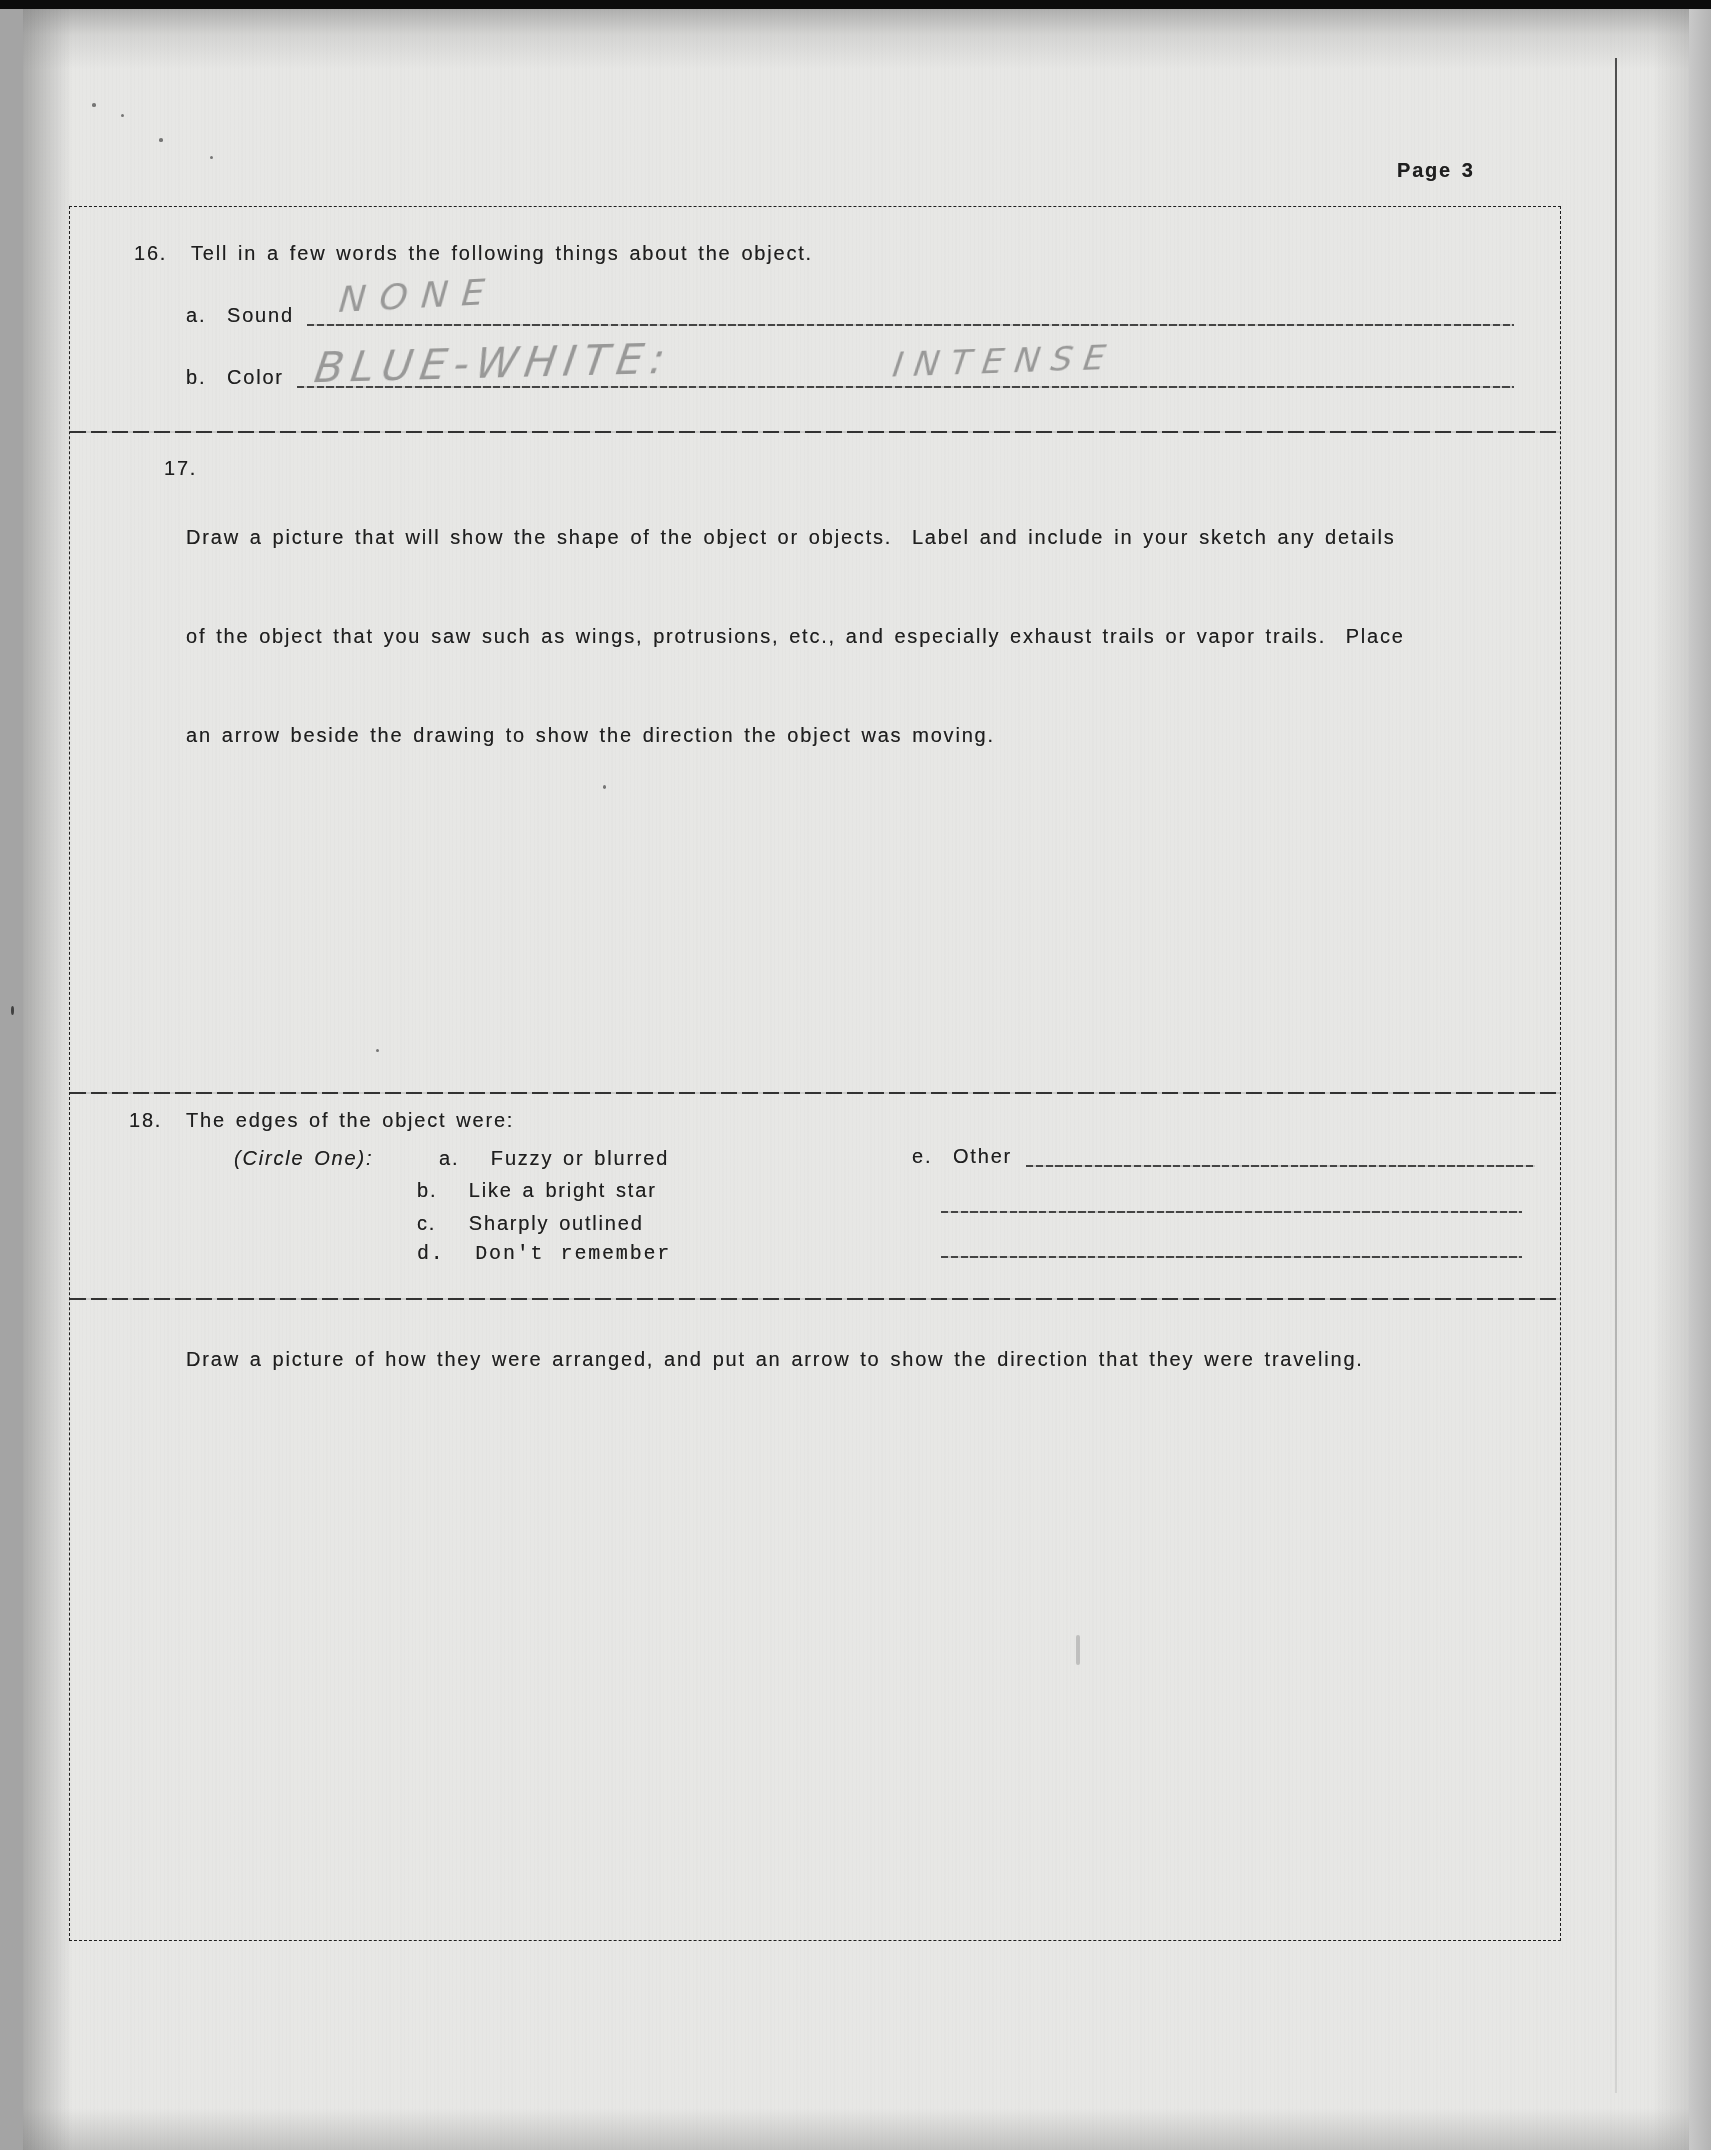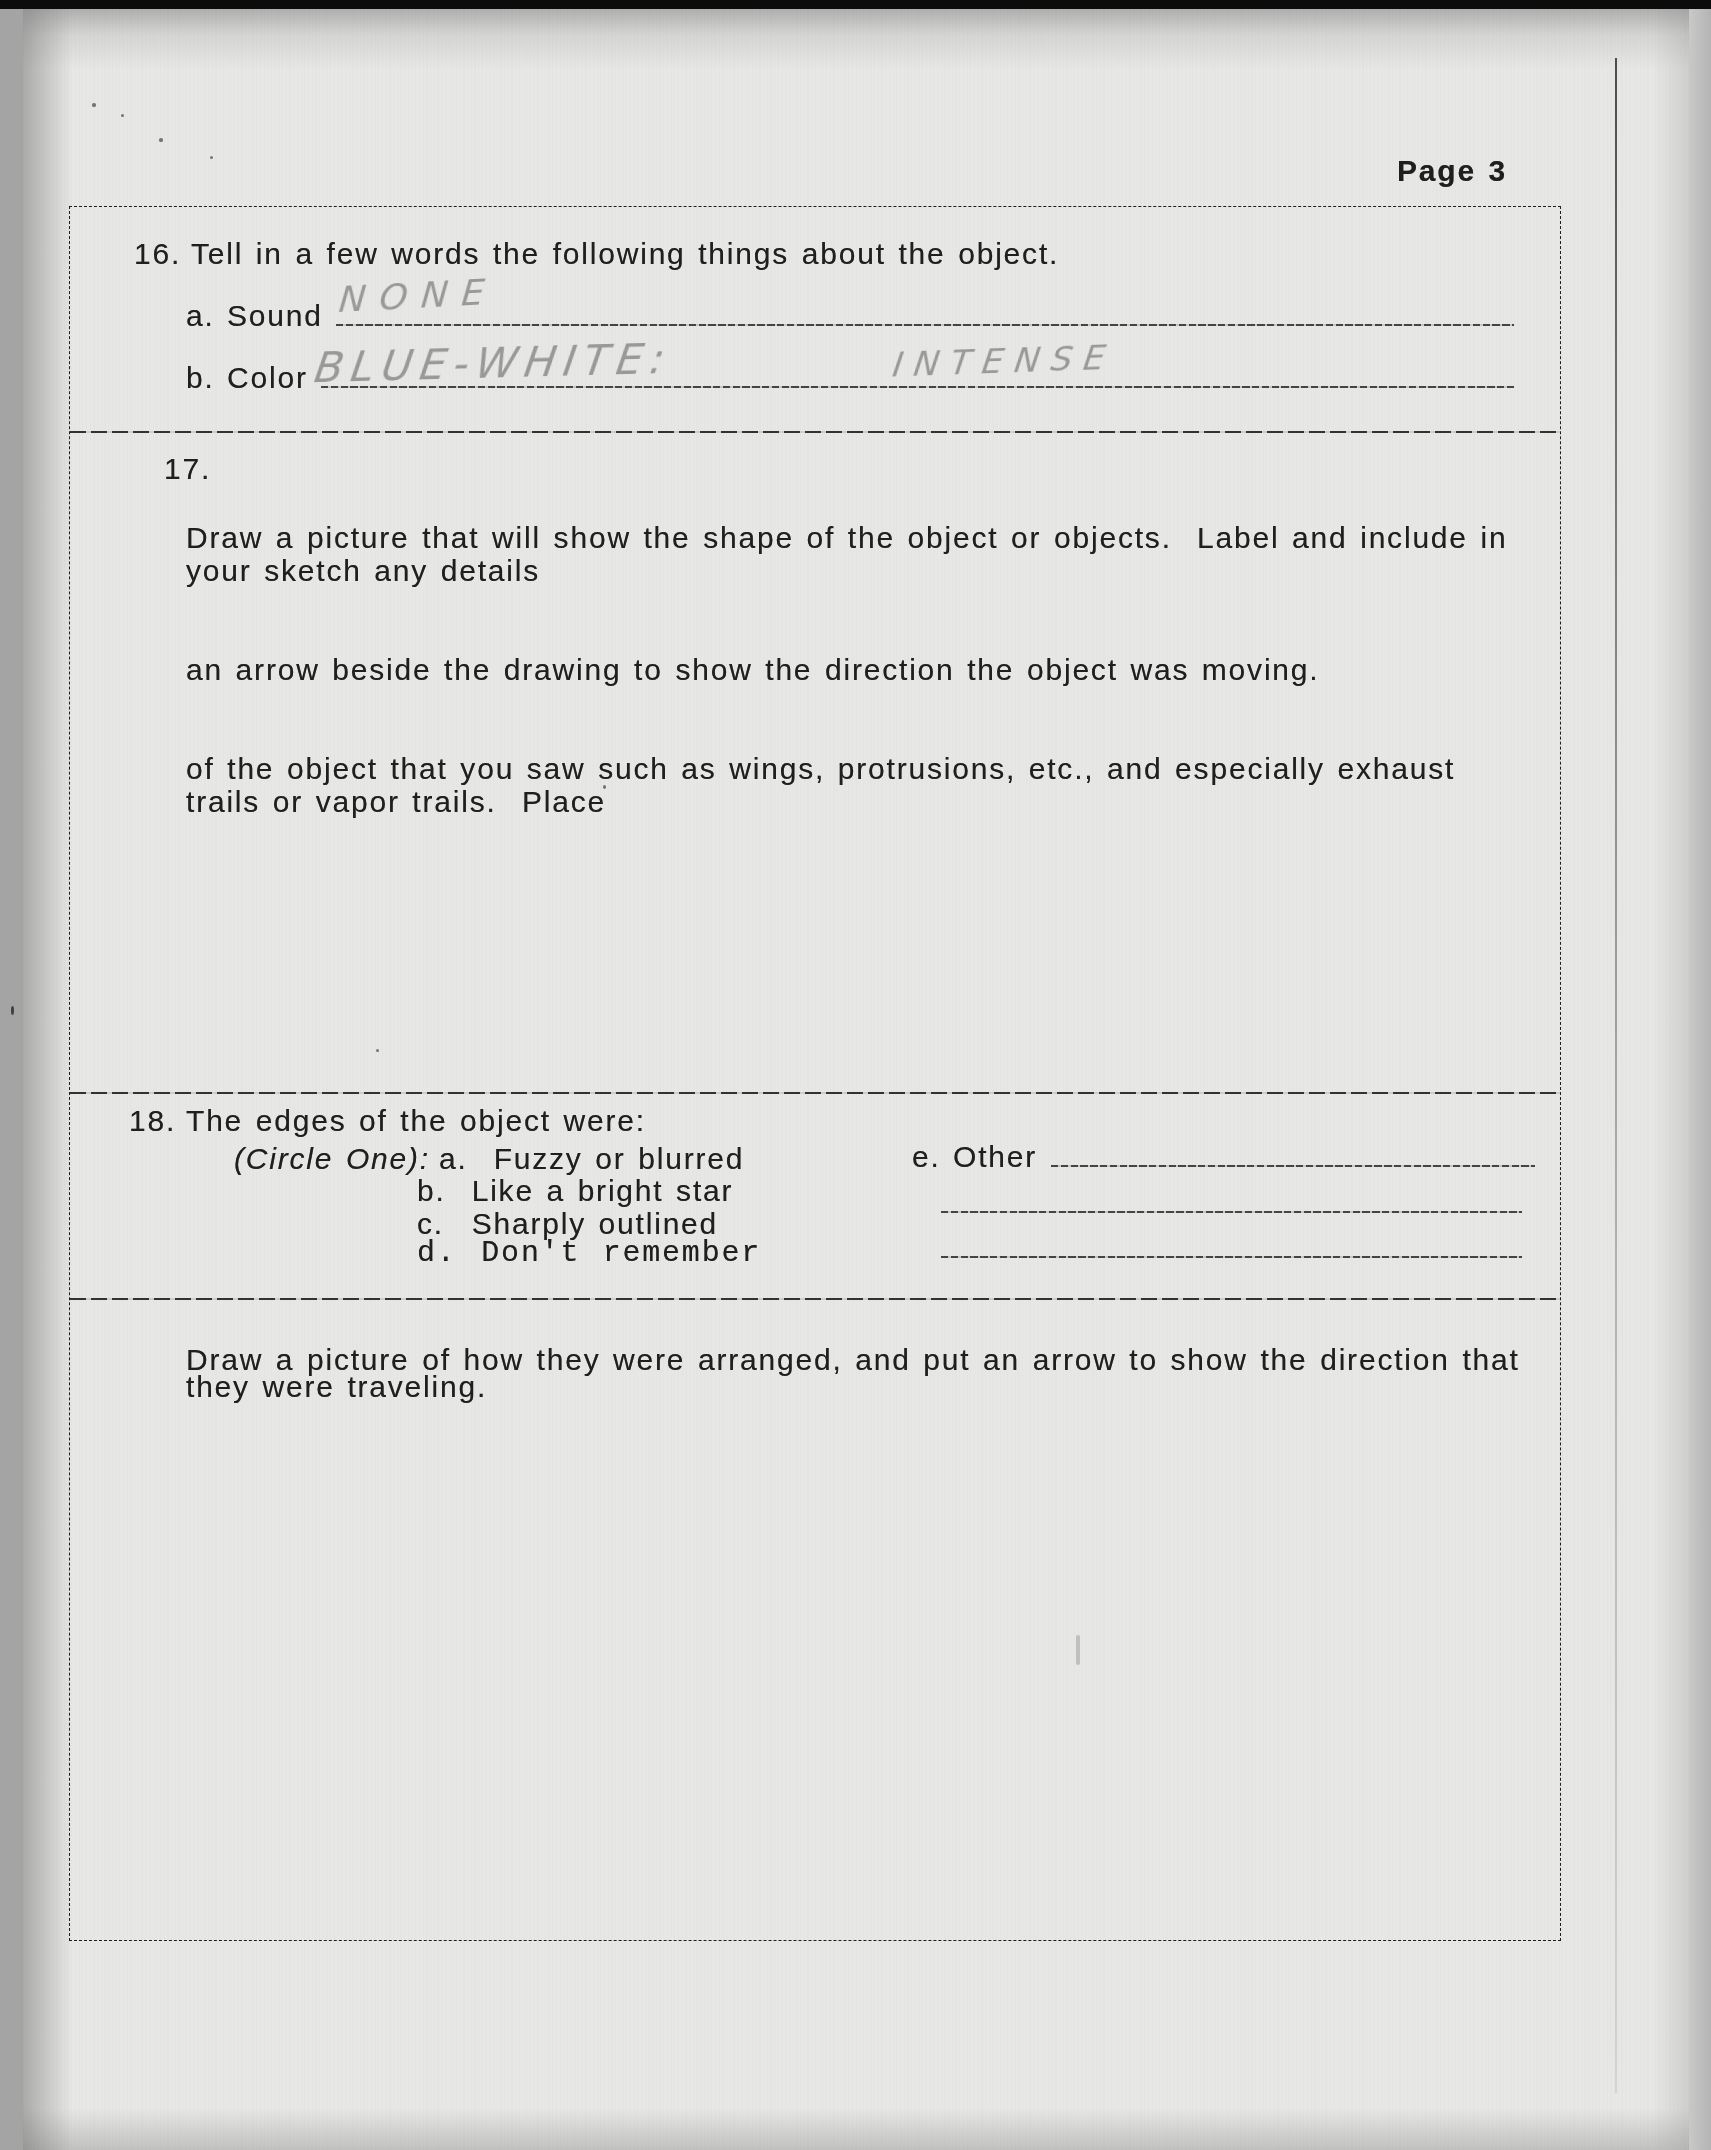--- a/index.html
+++ b/index.html
@@ -48,21 +48,21 @@
   }
   .divider{
     position:absolute;left:0;width:100%;height:1.8px;
     background:repeating-linear-gradient(90deg,
       rgba(25,25,25,0.88) 0 16px, rgba(25,25,25,0.12) 16px 21px);
   }
   .d1{top:224px;} .d2{top:885px;} .d3{top:1091px;}
 
   .print{
     position:absolute;
-    font-size:30px;line-height:27px;letter-spacing:1.8px;word-spacing:2.5px;
+    font-size:20px;line-height:27px;letter-spacing:1.8px;word-spacing:2.5px;
     white-space:pre-wrap;
     text-shadow:0 0 0.6px rgba(25,25,25,0.55);
   }
   .qnum{display:inline-block;width:57px;white-space:nowrap;}
   .prompt-row{display:flex;align-items:flex-start;}
   .prompt-row > span:last-child{flex:1;}
 
   .answer-row{
     display:flex;align-items:flex-end;height:24.6px;white-space:nowrap;
   }
@@ -141,22 +141,22 @@
     <span class="letter">b.</span>
     <span>Color</span>
     <span class="fill-line"></span>
   </div>
   <div class="handwriting hw-color1">BLUE-WHITE:</div>
   <div class="handwriting hw-color2">INTENSE</div>
 
   <div class="print" style="left:129px;top:455px;margin-left:35px;">17.</div>
   <div class="print multiline" style="left:186px;top:455px;width:1353px;">
     <div>Draw a picture that will show the shape of the object or objects.  Label and include in your sketch any details</div>
+    <div>of the object that you saw such as wings, protrusions, etc., and especially exhaust trails or vapor trails.  Place</div>
     <div>an arrow beside the drawing to show the direction the object was moving.</div>
-    <div>of the object that you saw such as wings, protrusions, etc., and especially exhaust trails or vapor trails.  Place</div>
   </div>
 
   <div class="print prompt-row" style="left:129px;top:1107px;width:1408px;">
     <span class="qnum">18.</span>
     <span>The edges of the object were:</span>
   </div>
 
   <div class="print italic" style="left:234px;top:1145px;">(Circle One):</div>
 
   <div class="print option-row" style="left:417px;top:1145px;margin-left:22px;">

